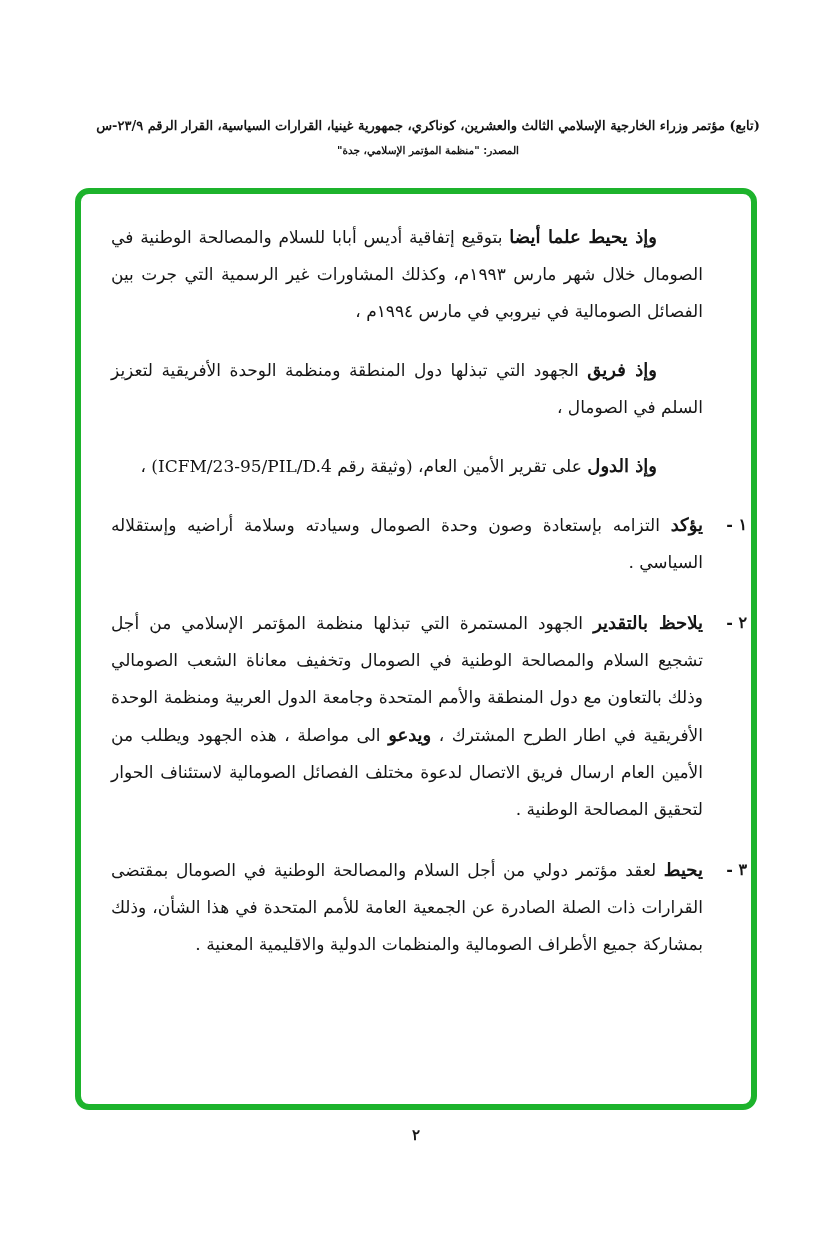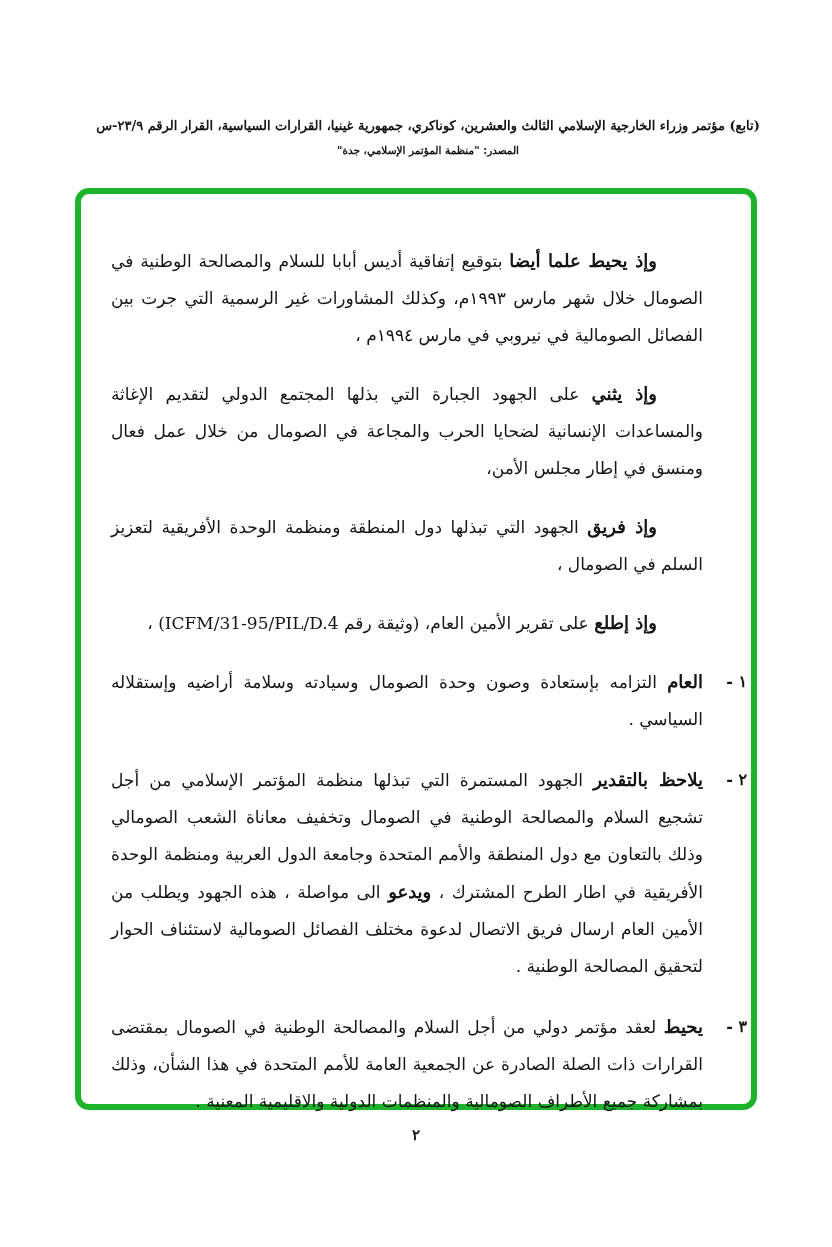--- a/index.html
+++ b/index.html
@@ -24,21 +24,20 @@
     box-sizing:border-box;
     border:6px solid #1DB32C;
     border-radius:14px;
     background:#ffffff;
   }
   .content{
     box-sizing:border-box;
     width:100%;height:100%;
     padding:24px 48px 10px 30px;
     overflow:hidden;
-    margin-top:24px;
   }
   .para{
     font-size:17px;
     line-height:37px;
     text-align:justify;
     margin:0 0 21px 0;
   }
   .preamble{text-indent:46px;}
   .b{font-weight:bold;font-size:18px;}
   .r{font-weight:normal;}
@@ -62,29 +61,28 @@
   <div class="header">
     <div class="header-line1">(تابع) مؤتمر وزراء الخارجية الإسلامي الثالث والعشرين، كوناكري، جمهورية غينيا، القرارات السياسية، القرار الرقم ٢٣/٩-س</div>
     <div class="header-line2">المصدر:  "منظمة المؤتمر الإسلامي، جدة"</div>
   </div>
 
   <div class="frame">
     <div class="content">
 
       <p class="para preamble"><span class="b">وإذ يحيط علما أيضا</span><span class="r"> بتوقيع إتفاقية أديس أبابا للسلام والمصالحة الوطنية في الصومال خلال شهر مارس ١٩٩٣م، وكذلك المشاورات غير الرسمية التي جرت بين الفصائل الصومالية في نيروبي في مارس ١٩٩٤م ،</span></p>
 
-      <p class="para preamble"><span class="b">وإذ يثني</span><span class="r"> على الجهود الجبارة التي بذلها المجتمع الدولي لتقديم الإغاثة والمساعدات الإنسانية لضحايا الحرب والمجاعة في الصومال من خلال عمل فعال ومنسق في إطار مجلس الأمن،</span></p>
 
       <p class="para preamble"><span class="b">وإذ فريق</span><span class="r"> الجهود التي تبذلها دول المنطقة ومنظمة الوحدة الأفريقية لتعزيز السلم في الصومال ،</span></p>
 
-      <p class="para preamble"><span class="b">وإذ إطلع</span><span class="r"> على تقرير الأمين العام، (وثيقة رقم ICFM/31-95/PIL/D.4) ،</span></p>
+      <p class="para preamble"><span class="b">وإذ الدول</span><span class="r"> على تقرير الأمين العام، (وثيقة رقم ICFM/23-95/PIL/D.4) ،</span></p>
 
       <div class="item">
         <span class="num">١ -</span>
-        <p class="para"><span class="b">العام</span><span class="r"> التزامه بإستعادة وصون وحدة الصومال وسيادته وسلامة أراضيه وإستقلاله السياسي .</span></p>
+        <p class="para"><span class="b">يؤكد</span><span class="r"> التزامه بإستعادة وصون وحدة الصومال وسيادته وسلامة أراضيه وإستقلاله السياسي .</span></p>
       </div>
 
       <div class="item">
         <span class="num">٢ -</span>
         <p class="para"><span class="b">يلاحظ بالتقدير</span><span class="r"> الجهود المستمرة التي تبذلها منظمة المؤتمر الإسلامي من أجل تشجيع السلام والمصالحة الوطنية في الصومال وتخفيف معاناة الشعب الصومالي وذلك بالتعاون مع دول المنطقة والأمم المتحدة وجامعة الدول العربية ومنظمة الوحدة الأفريقية في اطار الطرح المشترك ، </span><span class="b">ويدعو</span><span class="r"> الى مواصلة ، هذه الجهود ويطلب من الأمين العام ارسال فريق الاتصال لدعوة مختلف الفصائل الصومالية لاستئناف الحوار لتحقيق المصالحة الوطنية .</span></p>
       </div>
 
       <div class="item">
         <span class="num">٣ -</span>
         <p class="para"><span class="b">يحيط</span><span class="r"> لعقد مؤتمر دولي من أجل السلام والمصالحة الوطنية في الصومال بمقتضى القرارات ذات الصلة الصادرة عن الجمعية العامة للأمم المتحدة في هذا الشأن، وذلك بمشاركة جميع الأطراف الصومالية والمنظمات الدولية والاقليمية المعنية .</span></p>

